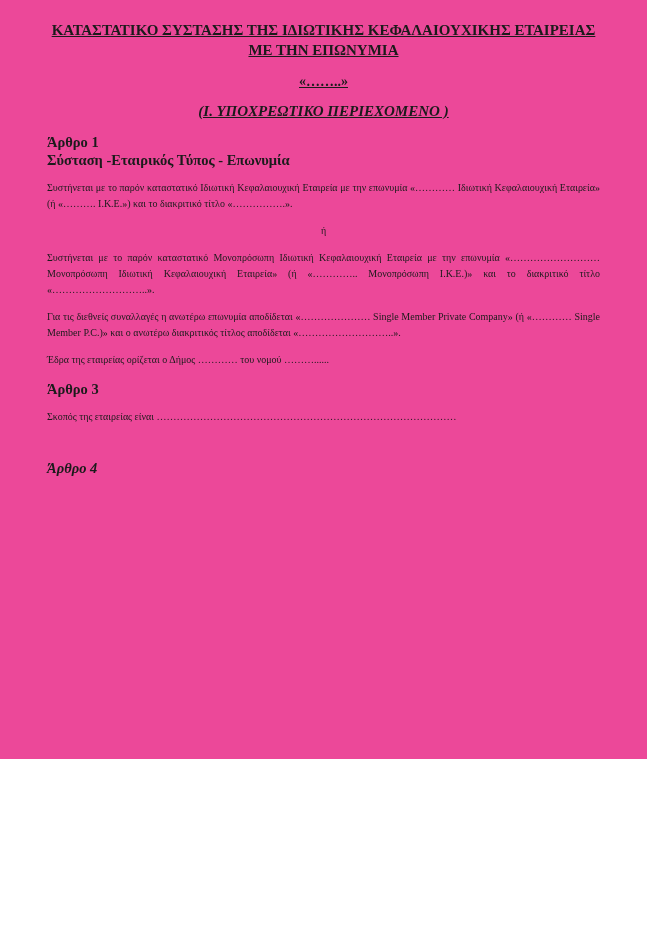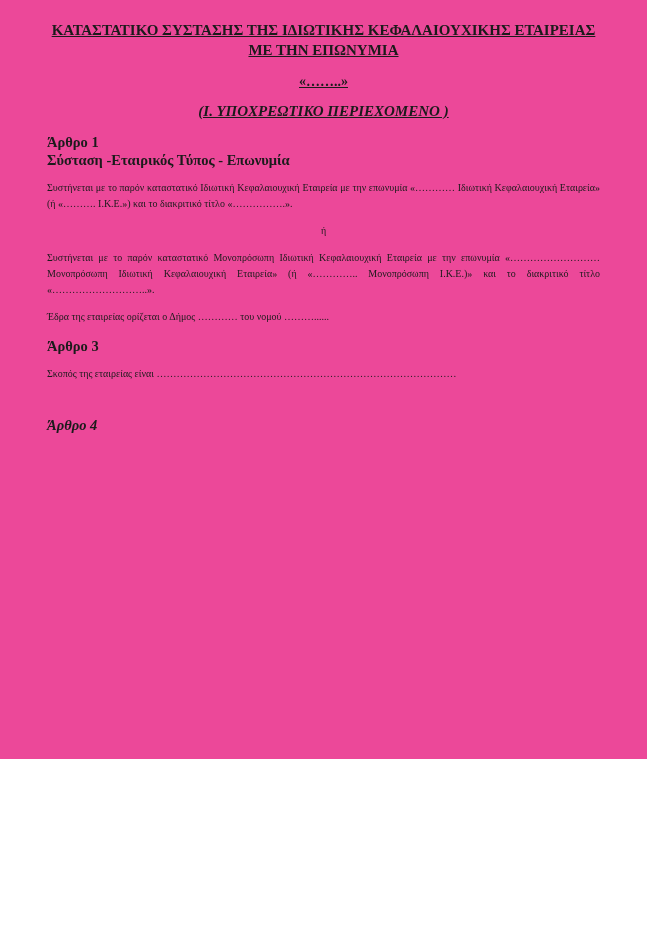--- a/index.html
+++ b/index.html
@@ -79,20 +79,21 @@
   </div>
 
   <div class="article">
     <div class="article-heading">
       <div>Άρθρο 1</div>
       <div>Σύσταση -Εταιρικός Τύπος - Επωνυμία</div>
     </div>
     <p class="para">Συστήνεται με το παρόν καταστατικό Ιδιωτική Κεφαλαιουχική Εταιρεία με την επωνυμία «………… Ιδιωτική Κεφαλαιουχική Εταιρεία» (ή «………. Ι.Κ.Ε.») και το διακριτικό τίτλο «…………….».</p>
     <p class="para center">ή</p>
     <p class="para">Συστήνεται με το παρόν καταστατικό Μονοπρόσωπη Ιδιωτική Κεφαλαιουχική Εταιρεία με την επωνυμία «……………………… Μονοπρόσωπη Ιδιωτική Κεφαλαιουχική Εταιρεία» (ή «………….. Μονοπρόσωπη Ι.Κ.Ε.)» και το διακριτικό τίτλο «………………………..».</p>
+    <p class="para">Για τις διεθνείς συναλλαγές η ανωτέρω επωνυμία αποδίδεται «………………… Single Member Private Company» (ή «………… Single Member P.C.)» και ο ανωτέρω διακριτικός τίτλος αποδίδεται «………………………..».</p>
   </div>
 
   <div class="article">
     <p class="para">Έδρα της εταιρείας ορίζεται ο Δήμος ………… του νομού ………......</p>
   </div>
 
   <div class="article">
     <div class="article-heading">
       <div>Άρθρο 3</div>
     </div>

